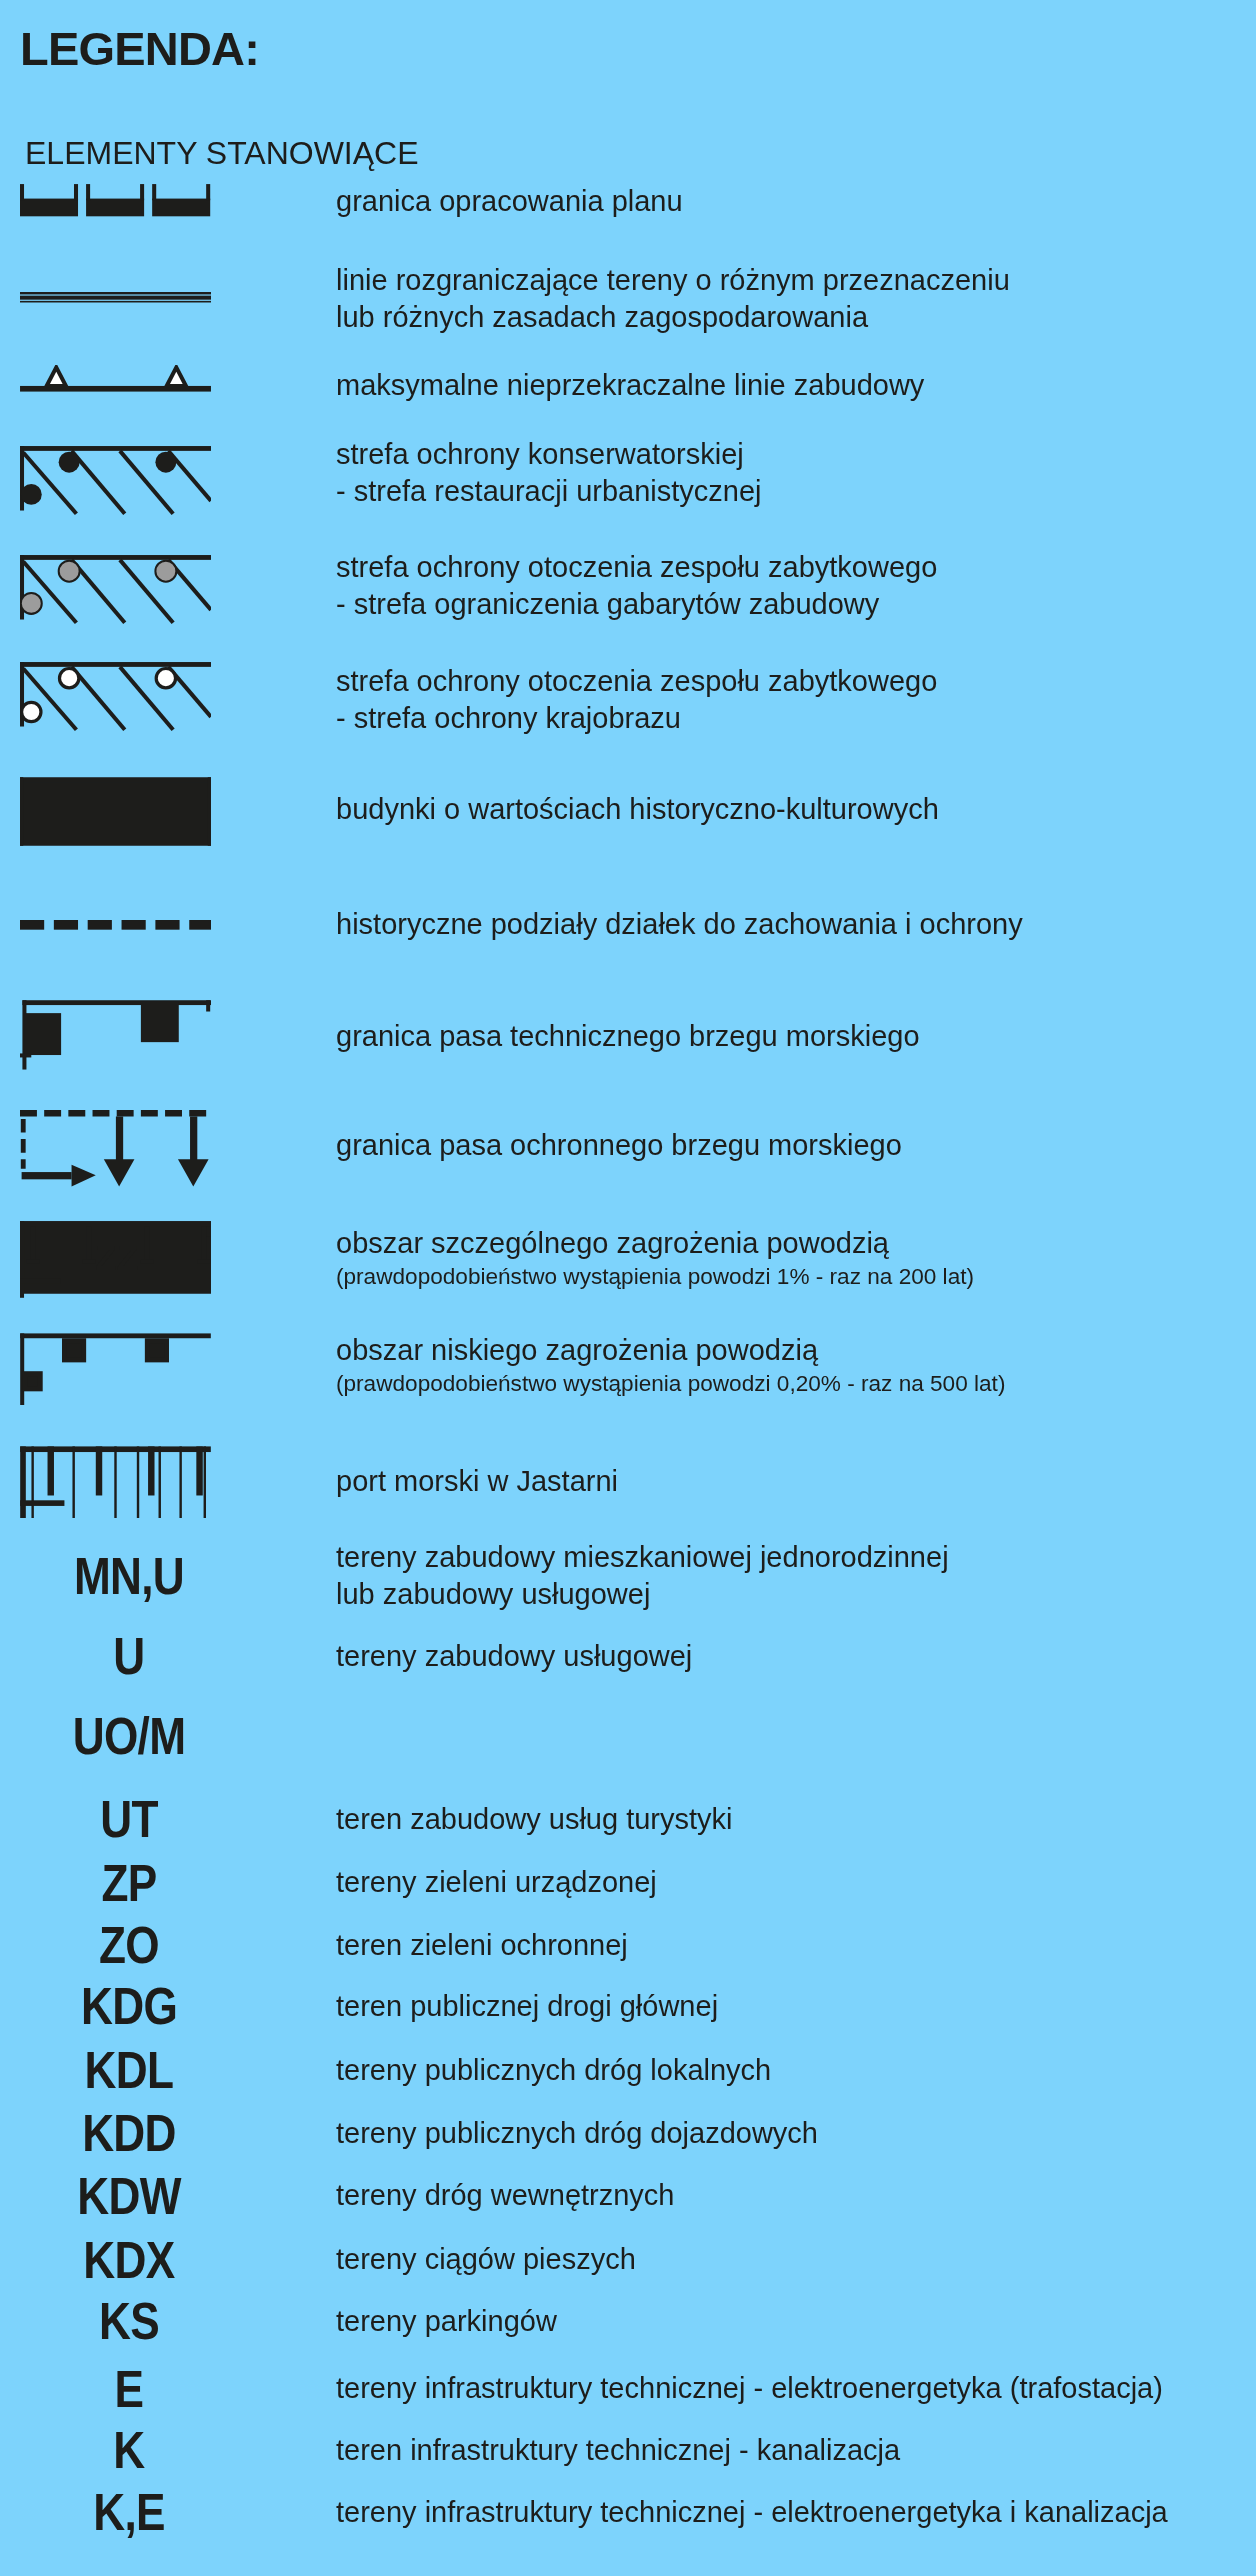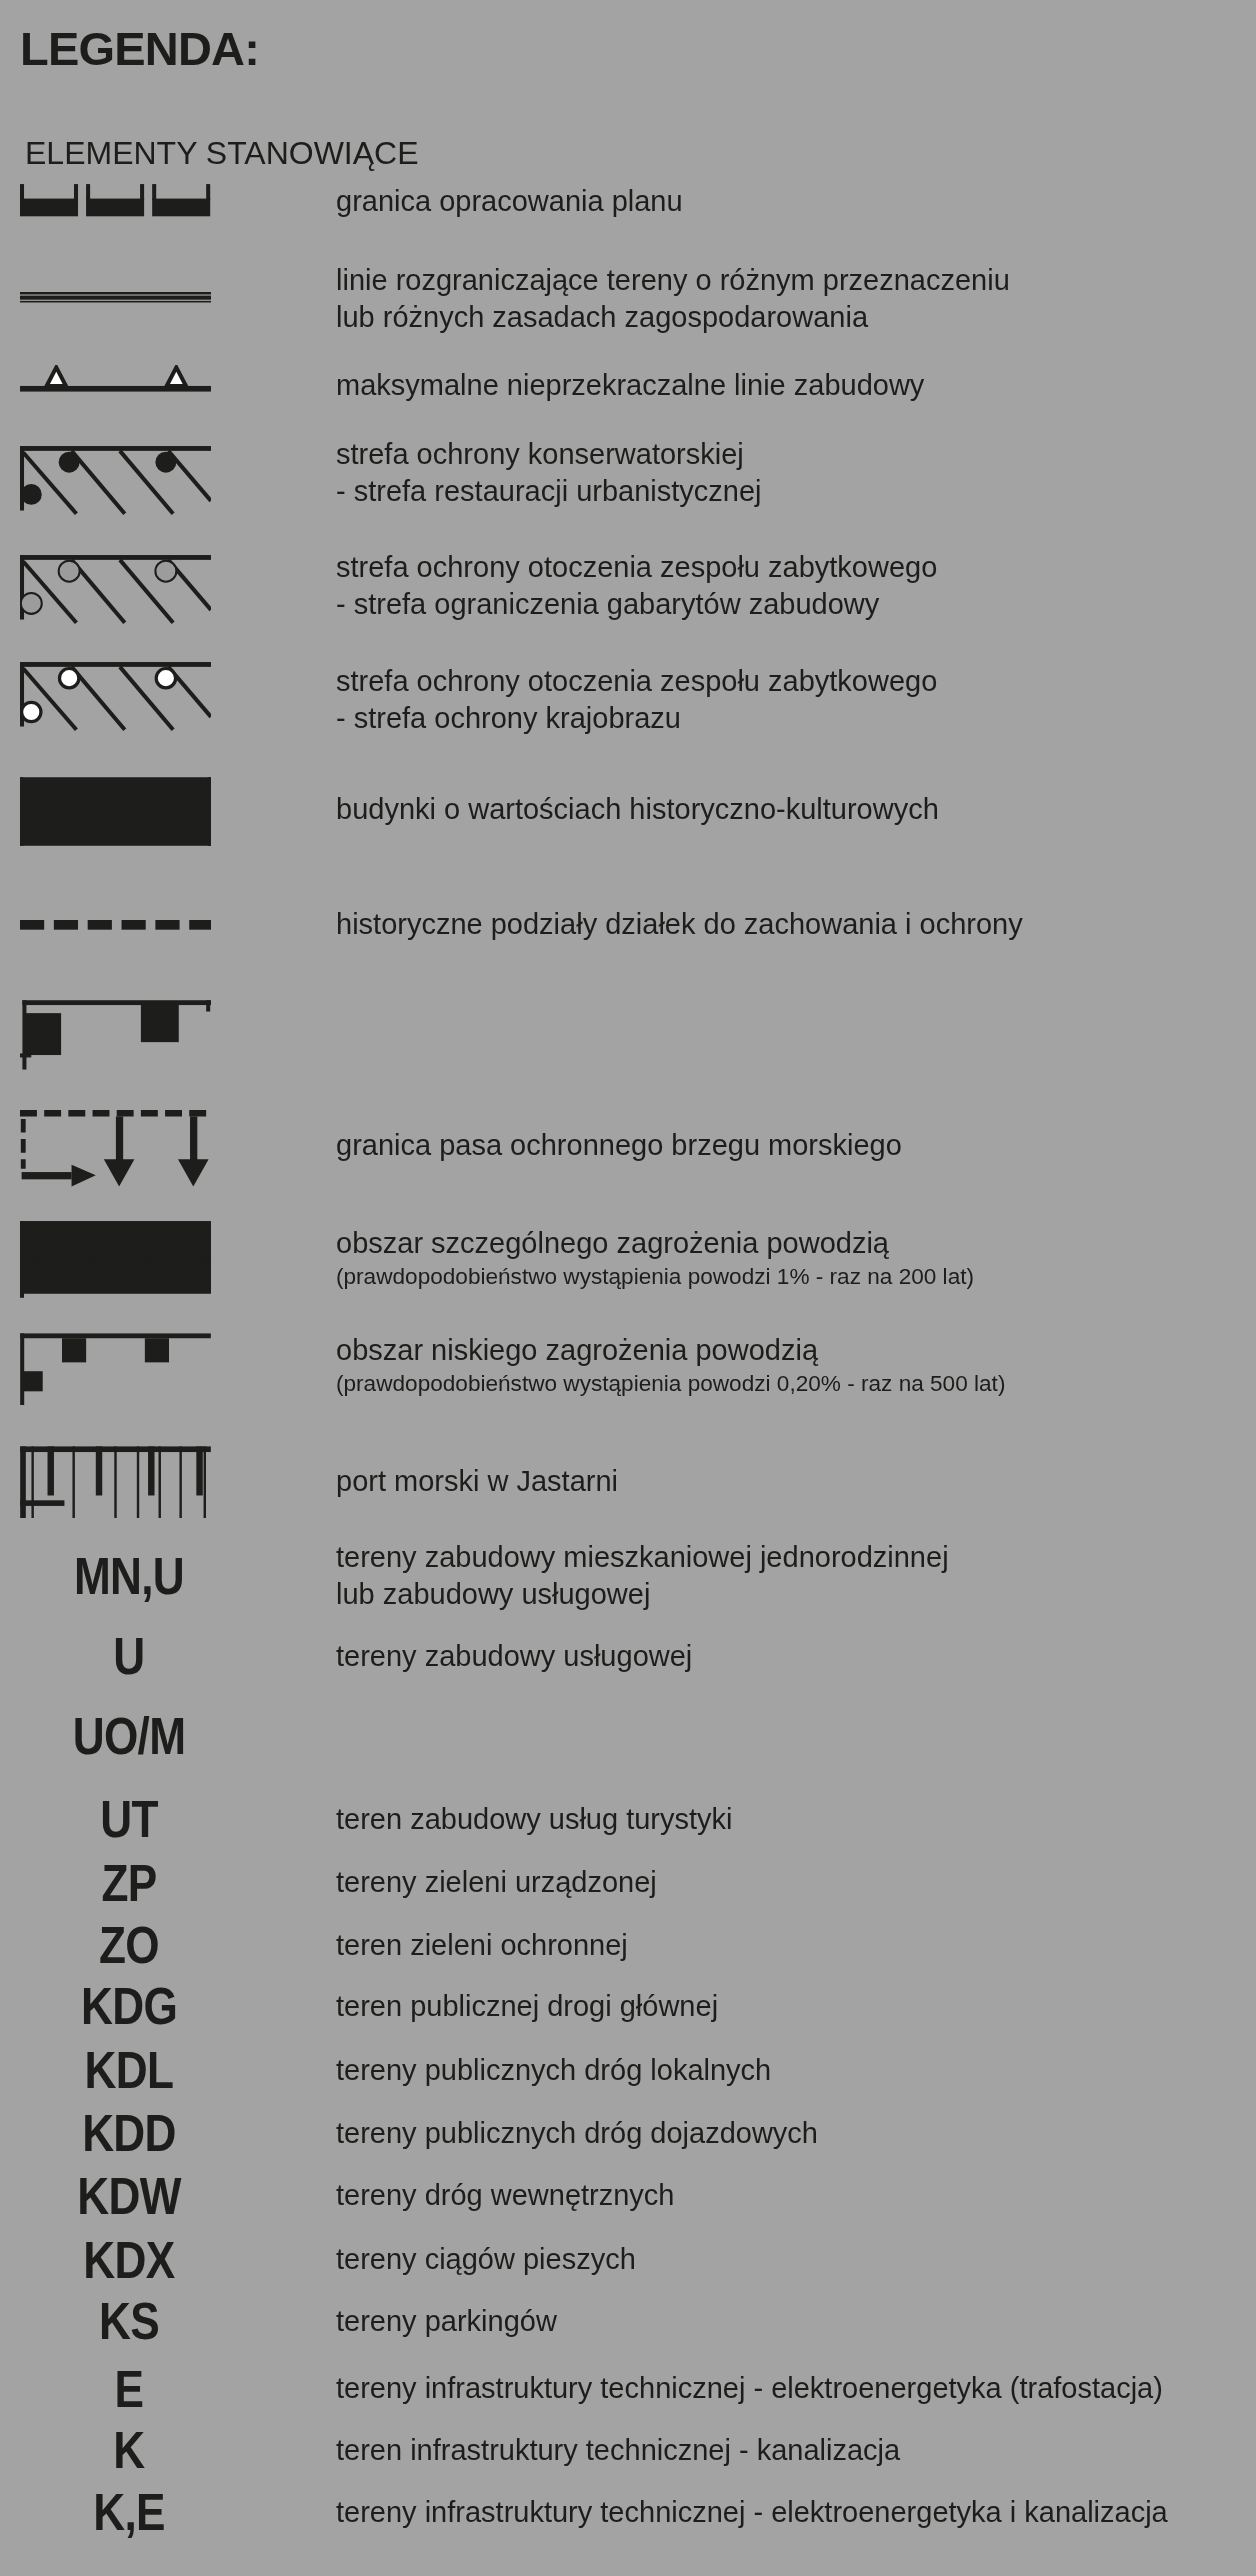--- a/index.html
+++ b/index.html
@@ -1,16 +1,16 @@
 <!DOCTYPE html>
 <html style="font-size:13px"><head>
 <meta charset="utf-8">
 <style>
   html,body{margin:0;padding:0;background:#fff;}
-  #page{position:relative;width:1257px;height:2576px;background:#a3a3a3;
+  #page{position:relative;width:1257px;height:2576px;background:#7dd3fc;
         font-family:"Liberation Sans",sans-serif;color:#1d1d1b;overflow:hidden;}
   .title{position:absolute;left:20px;top:21px;font-size:47px;font-weight:bold;letter-spacing:-0.8px;margin:0;}
   .section{position:absolute;left:13px;top:123px;font-size:32px;font-weight:normal;margin:12px;}
   .sym{position:absolute;left:20px;width:191px;display:block;}
   .sym rect,.sym polygon{fill:#1d1d1b;}
   .lbl{position:absolute;left:292px;font-size:29px;line-height:37px;white-space:nowrap;}
   .lbl span{display:block;margin-left:44px;}
   .note{font-size:22.6px;line-height:27.4px;white-space:nowrap;}
   .abbr{position:absolute;left:0;width:258px;text-align:center;font-weight:bold;
         font-size:52px;line-height:56px;transform:scaleX(.85);letter-spacing:-0.8px;}
@@ -141,20 +141,23 @@
   </div>
 
   <svg class="sym" style="top:1000px;height:73px" viewBox="0 0 237 90">
     <rect x="3" y="0" width="234" height="6"></rect>
       <rect x="3" y="0" width="5" height="86"></rect>
     <rect x="5" y="16" width="46" height="52"></rect>
       <rect x="150" y="1" width="47" height="51"></rect>
     <rect x="0" y="66" width="14" height="5"></rect>
       <rect x="231" y="0" width="5" height="14"></rect>
   </svg>
+  <div class="lbl" style="top:1018px">
+    <span>granica pasa technicznego brzegu morskiego</span>
+  </div>
 
   <svg class="sym" style="top:1109px;height:81px" viewBox="0 0 237 100">
     <line x1="0" y1="5" x2="237" y2="5" style="stroke:#1d1d1b;stroke-width:8;stroke-dasharray:21 9"></line>
     <line x1="4" y1="12" x2="4" y2="74" style="stroke:#1d1d1b;stroke-width:6;stroke-dasharray:17 8"></line>
     <rect x="2" y="78" width="62" height="9"></rect>
       <polygon points="64,69 64,96 94,82"></polygon>
     <rect x="119" y="9" width="9" height="54"></rect>
       <polygon points="104,62 142,62 123,96"></polygon>
     <rect x="211" y="9" width="9" height="54"></rect>
       <polygon points="196,62 234,62 215,96"></polygon>

